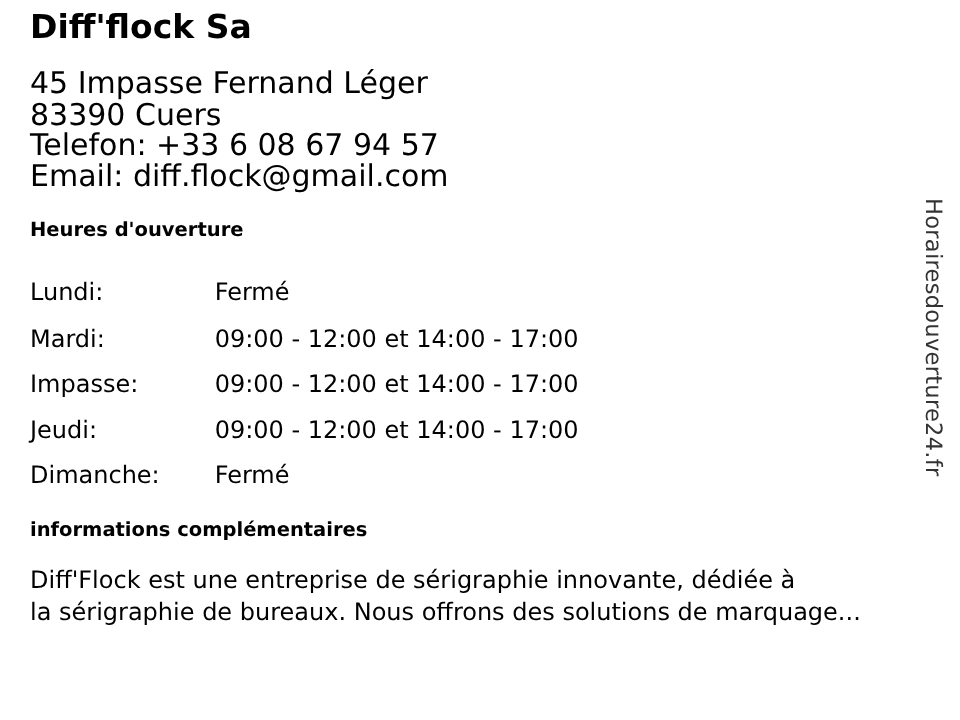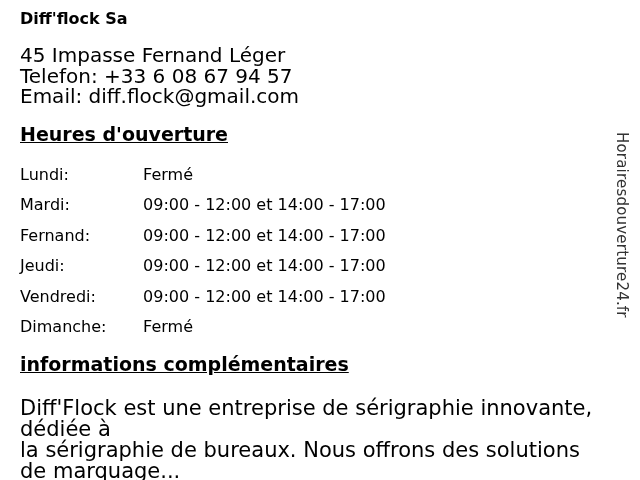--- a/index.html
+++ b/index.html
@@ -12,53 +12,52 @@
     height: 480px;
     position: relative;
     overflow: hidden;
     color: #000000;
     font-family: "DejaVu Sans", "Liberation Sans", sans-serif;
   }
   .content {
     padding: 6px 30px 0 20px;
   }
   .business-name {
-    font-size: 16px;
+    font-size: 22px;
     line-height: 26px;
     font-weight: bold;
     margin: 0;
   }
   .address-block {
     margin-top: 13px;
     font-size: 20px;
     line-height: 20.5px;
   }
   .section-heading {
-    font-size: 19px;
+    font-size: 13px;
     line-height: 20px;
     font-weight: bold;
     margin: 17px 0 0 0;
-    text-decoration: underline;
   }
   .hours-table {
     margin-top: 11px;
     font-size: 16px;
     line-height: 20.6px;
   }
   .hours-row .day {
     display: inline-block;
     width: 118px;
     margin-top: 10px;
   }
   .info-heading {
     margin-top: 16px;
   }
   .description {
-    margin-top: 24px;
-    font-size: 21px;
+    margin-top: 12px;
+    font-size: 16px;
     line-height: 21px;
   }
   .watermark {
     position: absolute;
     top: 132px;
     right: 9px;
     writing-mode: vertical-rl;
     font-size: 15px;
     color: #333333;
     letter-spacing: 0.2px;
@@ -67,45 +66,42 @@
 </style>
 </head>
 <body>
 
 <div class="content">
 
   <h1 class="business-name">Diff'flock Sa</h1>
 
   <div class="address-block">
     <div>45 Impasse Fernand Léger</div>
+    <div>83390 Cuers</div>
     <div>Telefon: +33 6 08 67 94 57</div>
     <div>Email: diff.flock@gmail.com</div>
   </div>
 
   <h2 class="section-heading">Heures d'ouverture</h2>
 
   <div class="hours-table">
     <div class="hours-row">
       <span class="day">Lundi:</span>
       <span class="time">Fermé</span>
     </div>
     <div class="hours-row">
       <span class="day">Mardi:</span>
       <span class="time">09:00 - 12:00 et 14:00 - 17:00</span>
     </div>
     <div class="hours-row">
-      <span class="day">Fernand:</span>
+      <span class="day">Impasse:</span>
       <span class="time">09:00 - 12:00 et 14:00 - 17:00</span>
     </div>
     <div class="hours-row">
       <span class="day">Jeudi:</span>
-      <span class="time">09:00 - 12:00 et 14:00 - 17:00</span>
-    </div>
-    <div class="hours-row">
-      <span class="day">Vendredi:</span>
       <span class="time">09:00 - 12:00 et 14:00 - 17:00</span>
     </div>
     <div class="hours-row">
       <span class="day">Dimanche:</span>
       <span class="time">Fermé</span>
     </div>
   </div>
 
   <h2 class="section-heading info-heading">informations complémentaires</h2>
 

